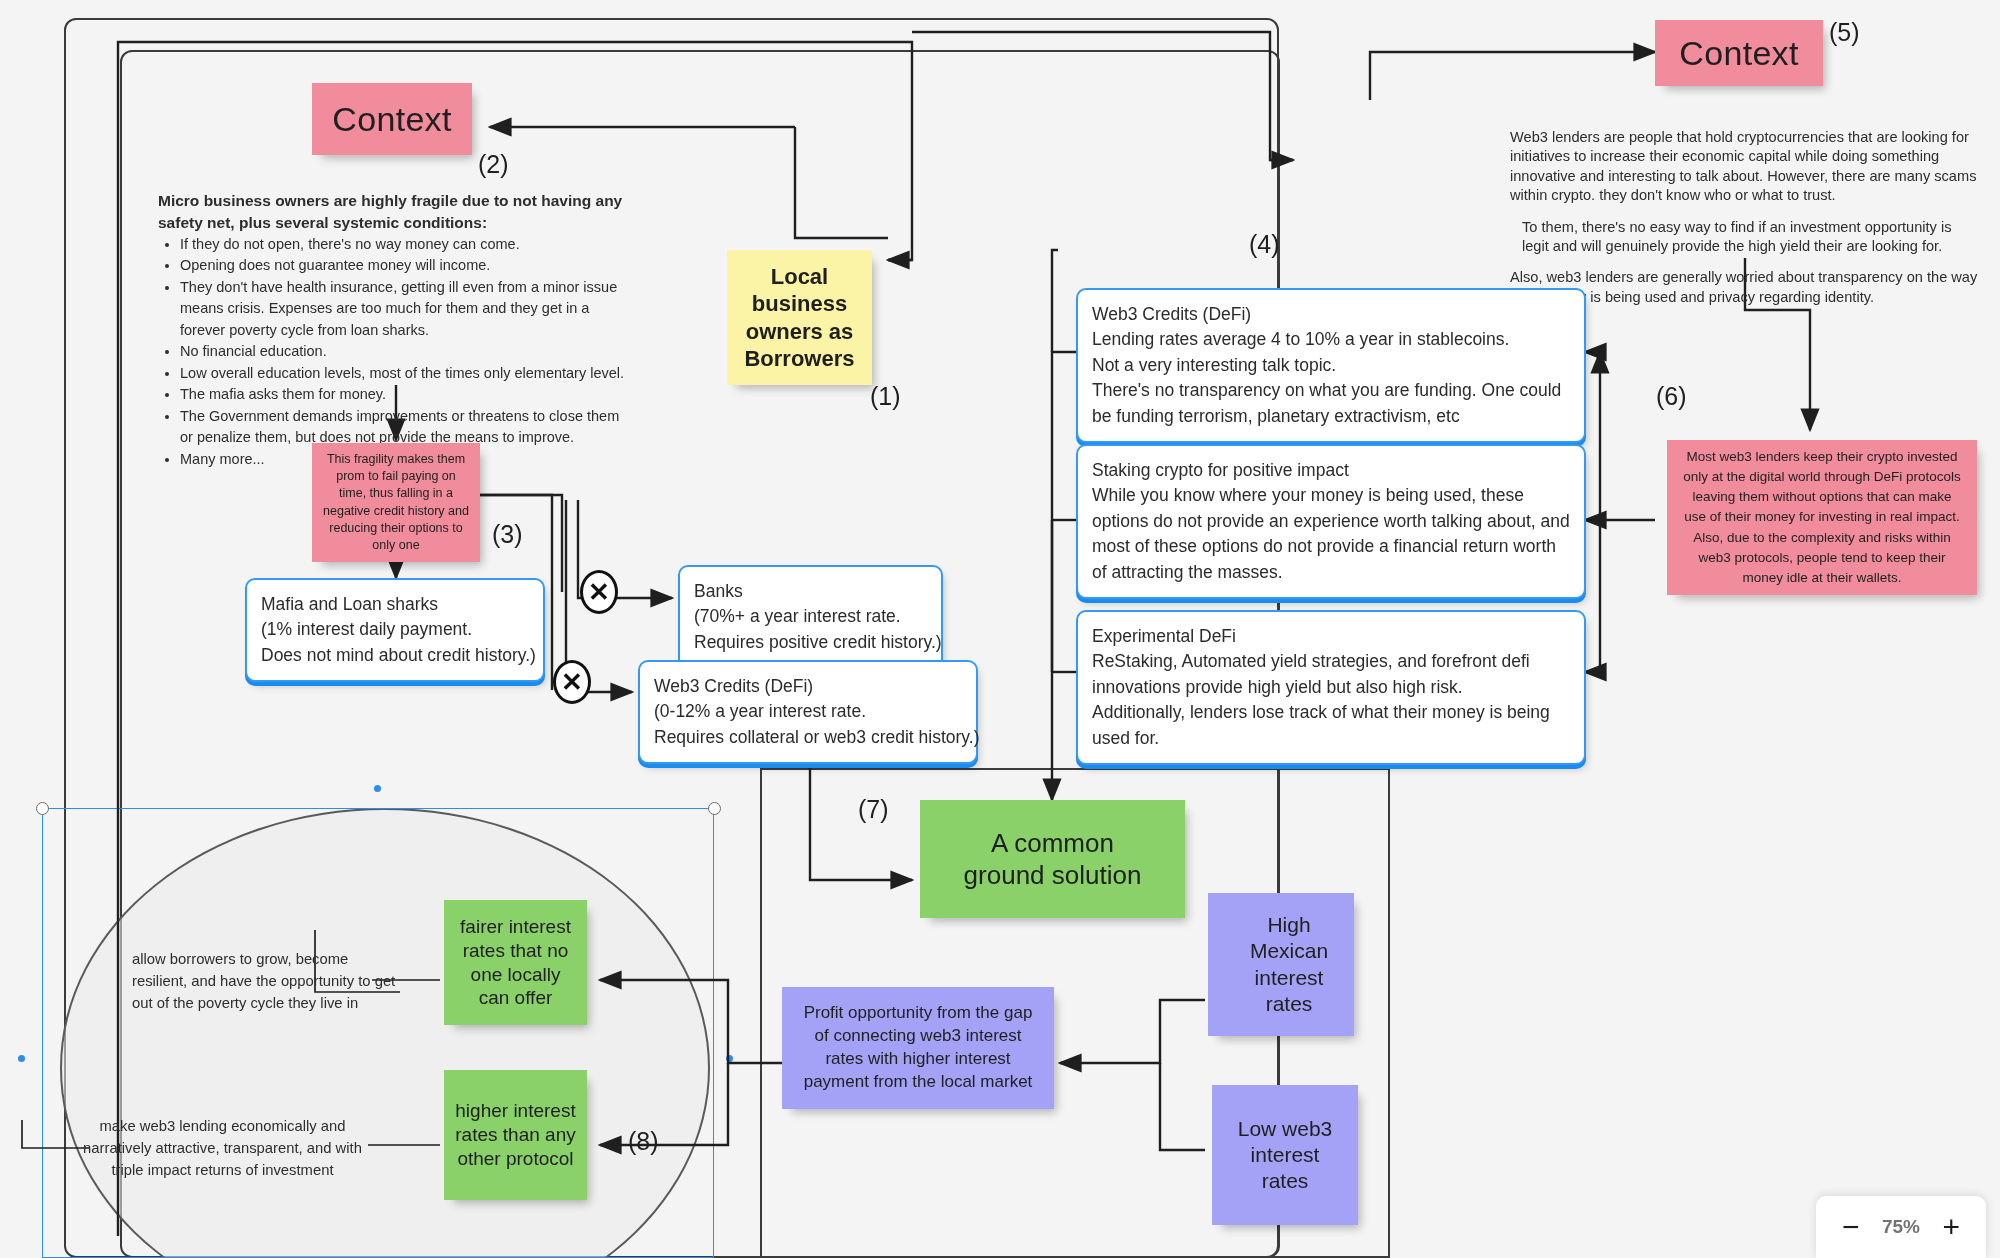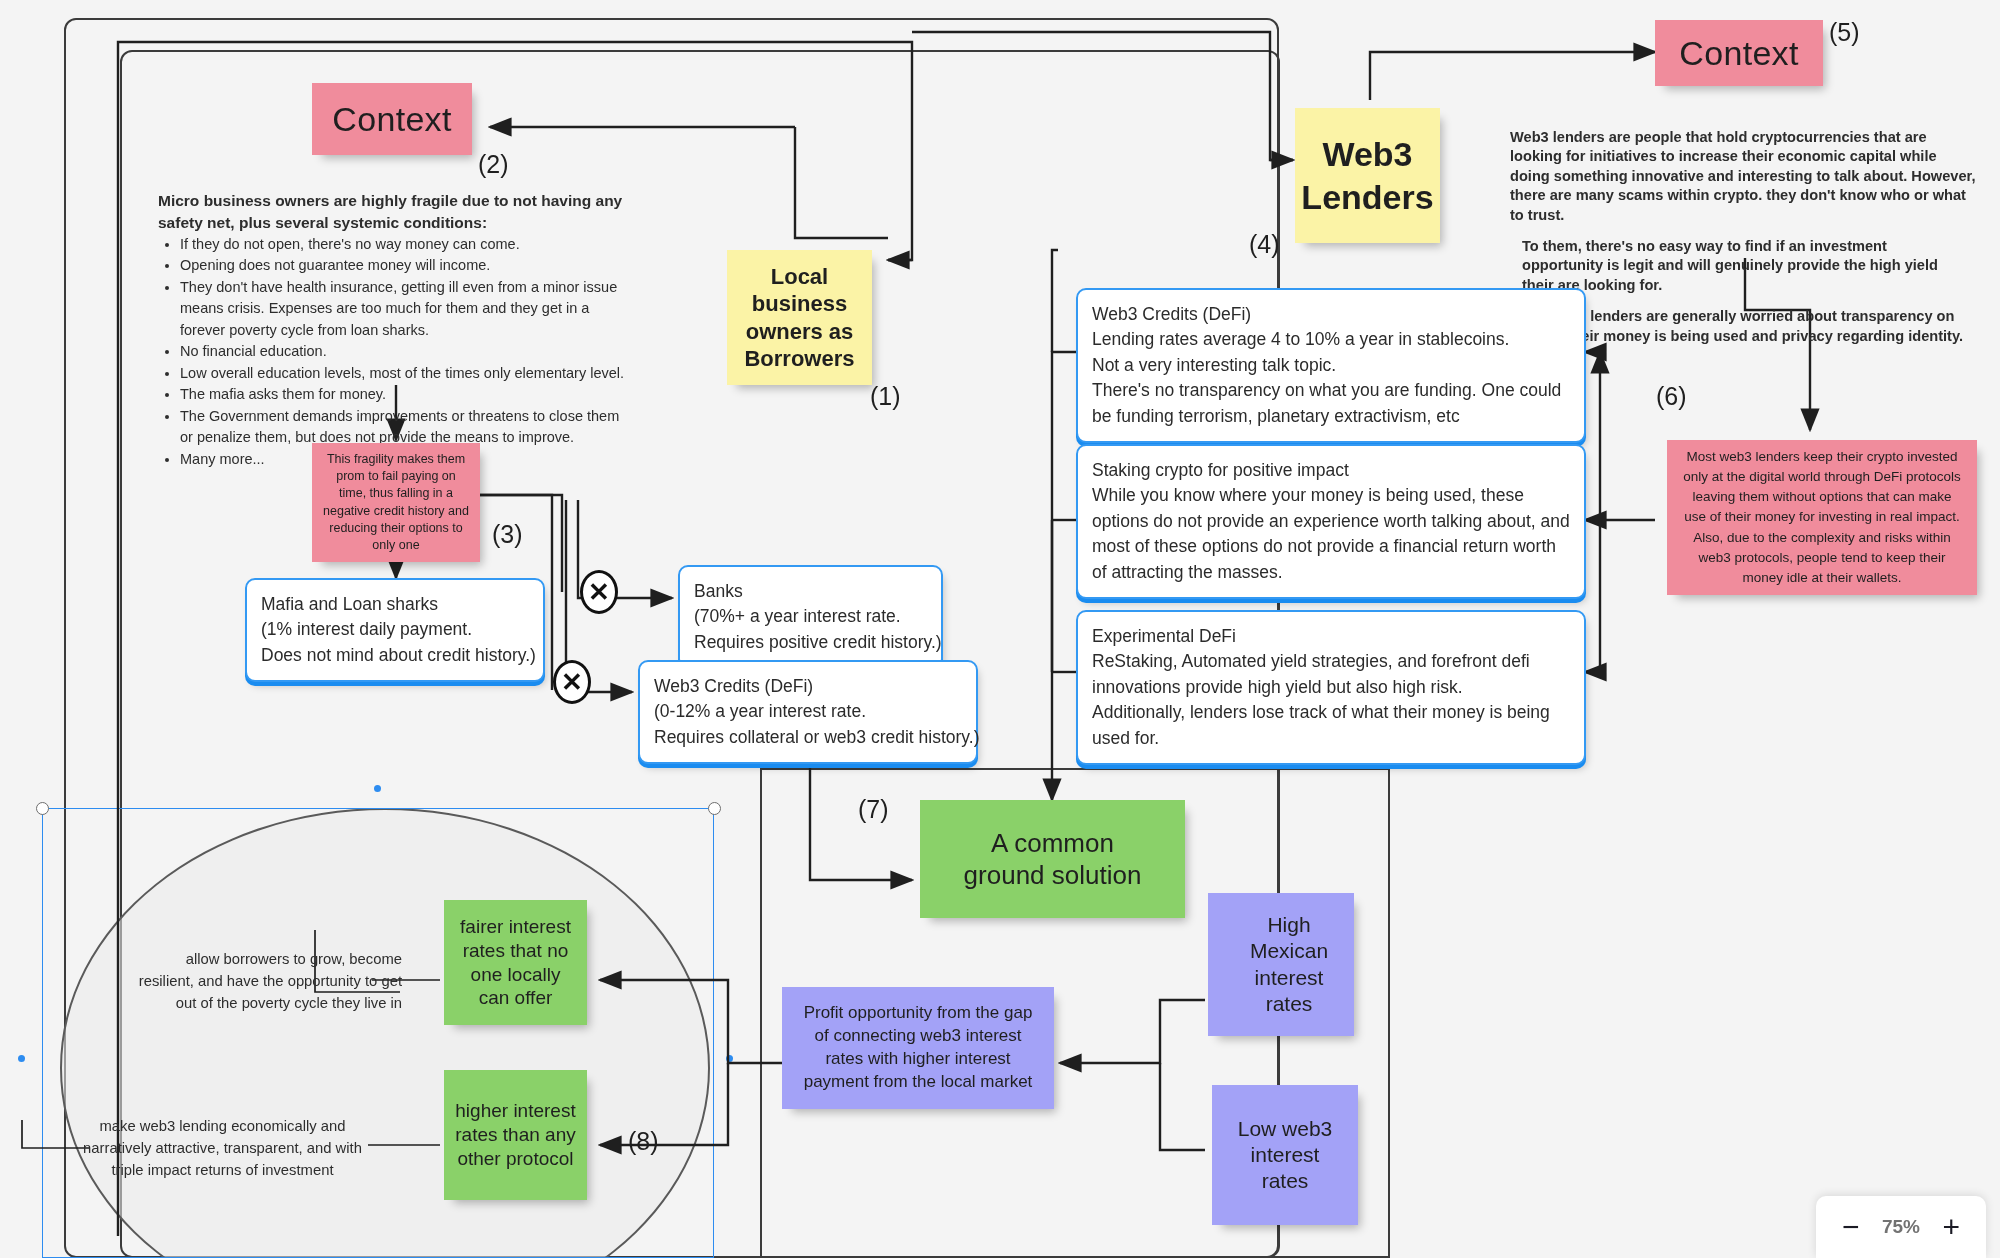--- a/index.html
+++ b/index.html
@@ -67,21 +67,21 @@
     background: transparent;
   }
 
   
   .textblock { position: absolute; color: #2d2d2d; }
   .tb-bold { font-weight: 700; font-size: 15.5px; line-height: 1.42; }
   .tb-list { margin: 0; padding-left: 22px; font-size: 14.5px; line-height: 1.48; font-weight: 400;}
   .tb-list li { margin: 0; padding: 0; }
   .small-note { font-size: 15px; line-height: 1.45; text-align: center; }
 
-  .rightctx { font-size: 14.6px; font-weight: 700; line-height: 1.33; color: #2d2d2d; }
+  .rightctx { font-size: 14.6px; font-weight: 400; line-height: 1.33; color: #2d2d2d; }
 
   
   .idx {
     position: absolute;
     font-size: 25px;
     color: #1f1f1f;
     font-family: "Liberation Sans", sans-serif;
   }
 
   
@@ -267,24 +267,20 @@
     <span class="ln">(70%+ a year interest rate.</span>
     <span class="ln">Requires positive credit history.)</span>
   </div>
 
   <div class="card" style="left:638px; top:660px; width:340px;">
     <span class="ln">Web3 Credits (DeFi)</span>
     <span class="ln">(0-12% a year interest rate.</span>
     <span class="ln">Requires collateral or web3 credit history.)</span>
   </div>
 
-  <div class="sticky yellow" style="left:1295px; top:108px; width:145px; height:135px;">
-    <span class="lender-title" style="white-space:pre-line;">Web3
-Lenders</span>
-  </div>
   <div class="idx" style="left:1249px; top:230px;">(4)</div>
 
   <div class="sticky pink" style="left:1655px; top:20px; width:168px; height:66px;">
     <span class="ctx-title">Context</span>
   </div>
   <div class="idx" style="left:1829px; top:18px;">(5)</div>
 
   <div class="textblock rightctx" style="left:1510px; top:128px; width:470px;">
     <p style="margin:0">Web3 lenders are people that hold cryptocurrencies that are looking for initiatives to increase their economic capital while doing something innovative and interesting to talk about. However, there are many scams within crypto. they don't know who or what to trust.</p>
     <p style="margin:12px">To them, there's no easy way to find if an investment opportunity is legit and will genuinely provide the high yield their are looking for.</p>
@@ -346,21 +342,21 @@
 interest
 rates</span>
   </div>
 
   <div class="sticky purple" style="left:1212px; top:1085px; width:146px; height:140px;">
     <span style="font-size:21px;white-space:pre-line;">Low web3
 interest
 rates</span>
   </div>
 
-  <div class="textblock" style="left:132px; top:948px; width:270px; font-size:14.8px; line-height:1.5; text-align:right;">
+  <div class="textblock" style="left:132px; top:948px; width:270px; font-size:14.8px; line-height:1.5; text-align:left;">
     <span>allow borrowers to grow, become resilient, and have the opportunity to get out of the poverty cycle they live in</span>
   </div>
 
   <div class="textblock" style="left:80px; top:1115px; width:285px; font-size:14.8px; line-height:1.5; text-align:center;">
     <span>make web3 lending economically and narratively attractive, transparent, and with triple impact returns of investment</span>
   </div>
 
   <div id="zoomctl">
     <span class="zbtn">−</span>
     <span class="zval">75%</span>

